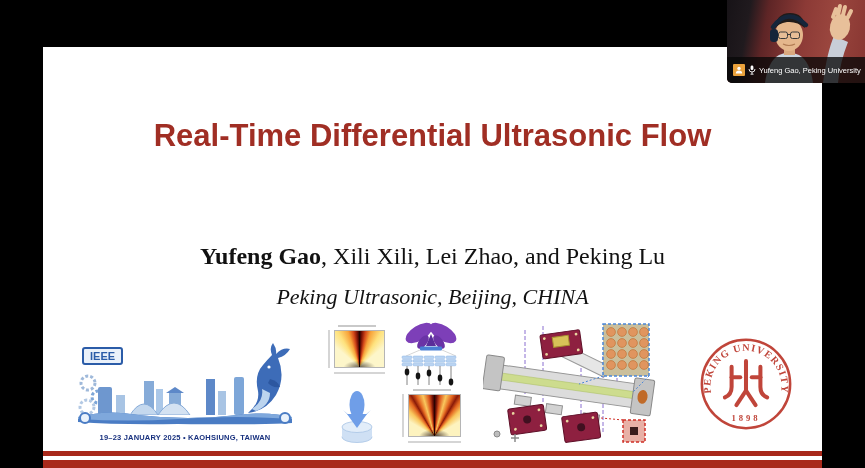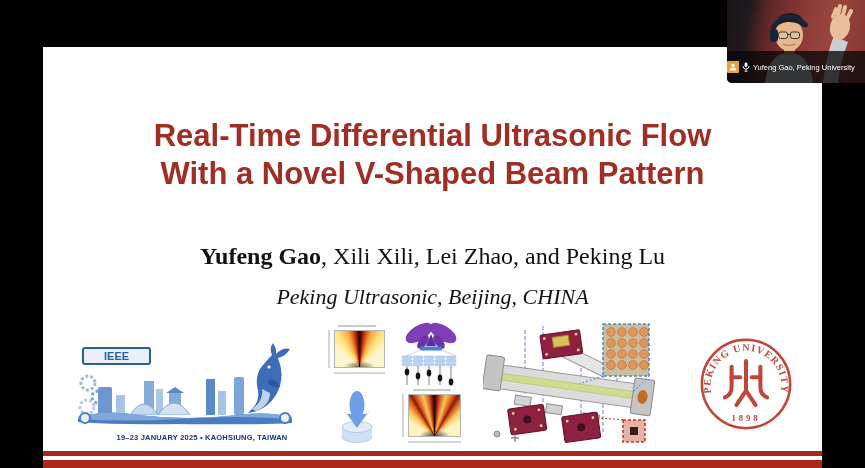--- a/index.html
+++ b/index.html
@@ -20,27 +20,27 @@
 
   
   .stripe{position:absolute;left:0;width:100%;background:#a8291b;}
   .stripe.thin{top:404px;height:5px;}
   .stripe.thick{top:413px;height:11px;}
 
   
   .mems{position:absolute;left:35px;top:296px;width:214px;height:99px;}
   .mems-top{position:absolute;left:4px;top:4px;display:flex;align-items:center;gap:4px;z-index:3;}
   .ieee-box{border:2px solid #2b5ca8;color:#2b5ca8;font-weight:bold;font-size:11px;
-            padding:1px 20px;border-radius:3px;background:#eaf1fa;}
+            padding:1px 6px;border-radius:3px;background:#eaf1fa;}
   .mems-name{color:#2456a8;font-weight:800;font-size:21px;letter-spacing:0.5px;}
   .mems-sky{position:absolute;left:18px;top:34px;width:160px;height:38px;z-index:1;}
   .mems-wave{position:absolute;left:0;top:66px;width:214px;height:16px;z-index:2;}
   .mems-whale{position:absolute;right:0px;top:0px;width:50px;height:74px;z-index:2;}
   .mems-gears{position:absolute;left:0px;top:30px;width:30px;height:44px;z-index:1;}
-  .mems-banner{position:absolute;left:17px;bottom:0;width:100%;text-align:center;
+  .mems-banner{position:absolute;left:0;bottom:0;width:100%;text-align:center;
             font-size:7.5px;font-weight:bold;color:#17307e;letter-spacing:0.2px;z-index:3;}
 
   
   .plot{position:absolute;background:#fff;}
   .plot .cap{position:absolute;top:1px;left:20%;right:20%;height:2px;background:#c9c9c9;}
   .plot .map{position:absolute;left:8px;right:3px;top:6px;bottom:9px;border:1px solid #b5b5b5;}
   .plot .axl{position:absolute;left:8px;right:3px;bottom:3px;height:2px;background:#d5d5d5;}
   .plot .ayl{position:absolute;left:2px;top:6px;bottom:9px;width:2px;background:#d5d5d5;}
   #plotA{left:283px;top:277px;width:62px;height:53px;}
   #plotA .map{background:
@@ -61,36 +61,35 @@
   #butterfly{left:358px;top:274px;width:60px;height:66px;}
   #cyl{left:296px;top:343px;width:36px;height:54px;}
   #schem{left:440px;top:275px;width:187px;height:126px;}
   #seal{left:655px;top:289px;width:96px;height:96px;}
 
   
   .webcam{position:absolute;left:727px;top:0;width:138px;height:83px;overflow:hidden;
           border-radius:0 0 0 5px;background:#7e3230;z-index:10;}
   .cam-bg{position:absolute;inset:0;
      background:linear-gradient(100deg,#171317 0%,#201a1e 16%,#5e2526 28%,#8c3a36 52%,#9a463e 72%,#873531 100%);}
-  .namebar{position:absolute;left:0;right:0;bottom:0;height:32px;background:rgba(8,8,8,.78);
-          display:flex;align-items:center;gap:3px;padding-left:0;box-sizing:border-box;}
+  .namebar{position:absolute;left:0;right:0;bottom:0;height:26px;background:rgba(8,8,8,.78);
+          display:flex;align-items:center;gap:3px;padding-left:6px;box-sizing:border-box;}
   .badge{width:12px;height:12px;background:#e9a13b;display:flex;align-items:center;
          justify-content:center;flex:0 0 auto;border-radius:1px;}
   .nametext{color:#fff;font-size:7.5px;white-space:nowrap;overflow:hidden;}
 </style>
 </head>
 <body>
 
 <div class="stage">
 
   <div class="slide">
 
     <div class="title">
       <div>Real-Time Differential Ultrasonic Flow</div>
-      <div>With a Novel V-Shaped Beam Pattern</div>
     </div>
 
     <div class="authors">
       <span class="b u">Yufeng Gao</span><span>, Xili Xili, Lei Zhao, and </span><span class="u">Peking Lu</span>
     </div>
 
     <div class="affil">Peking Ultrasonic, Beijing, CHINA</div>
 
     <div class="mems">
       <div class="mems-top">

